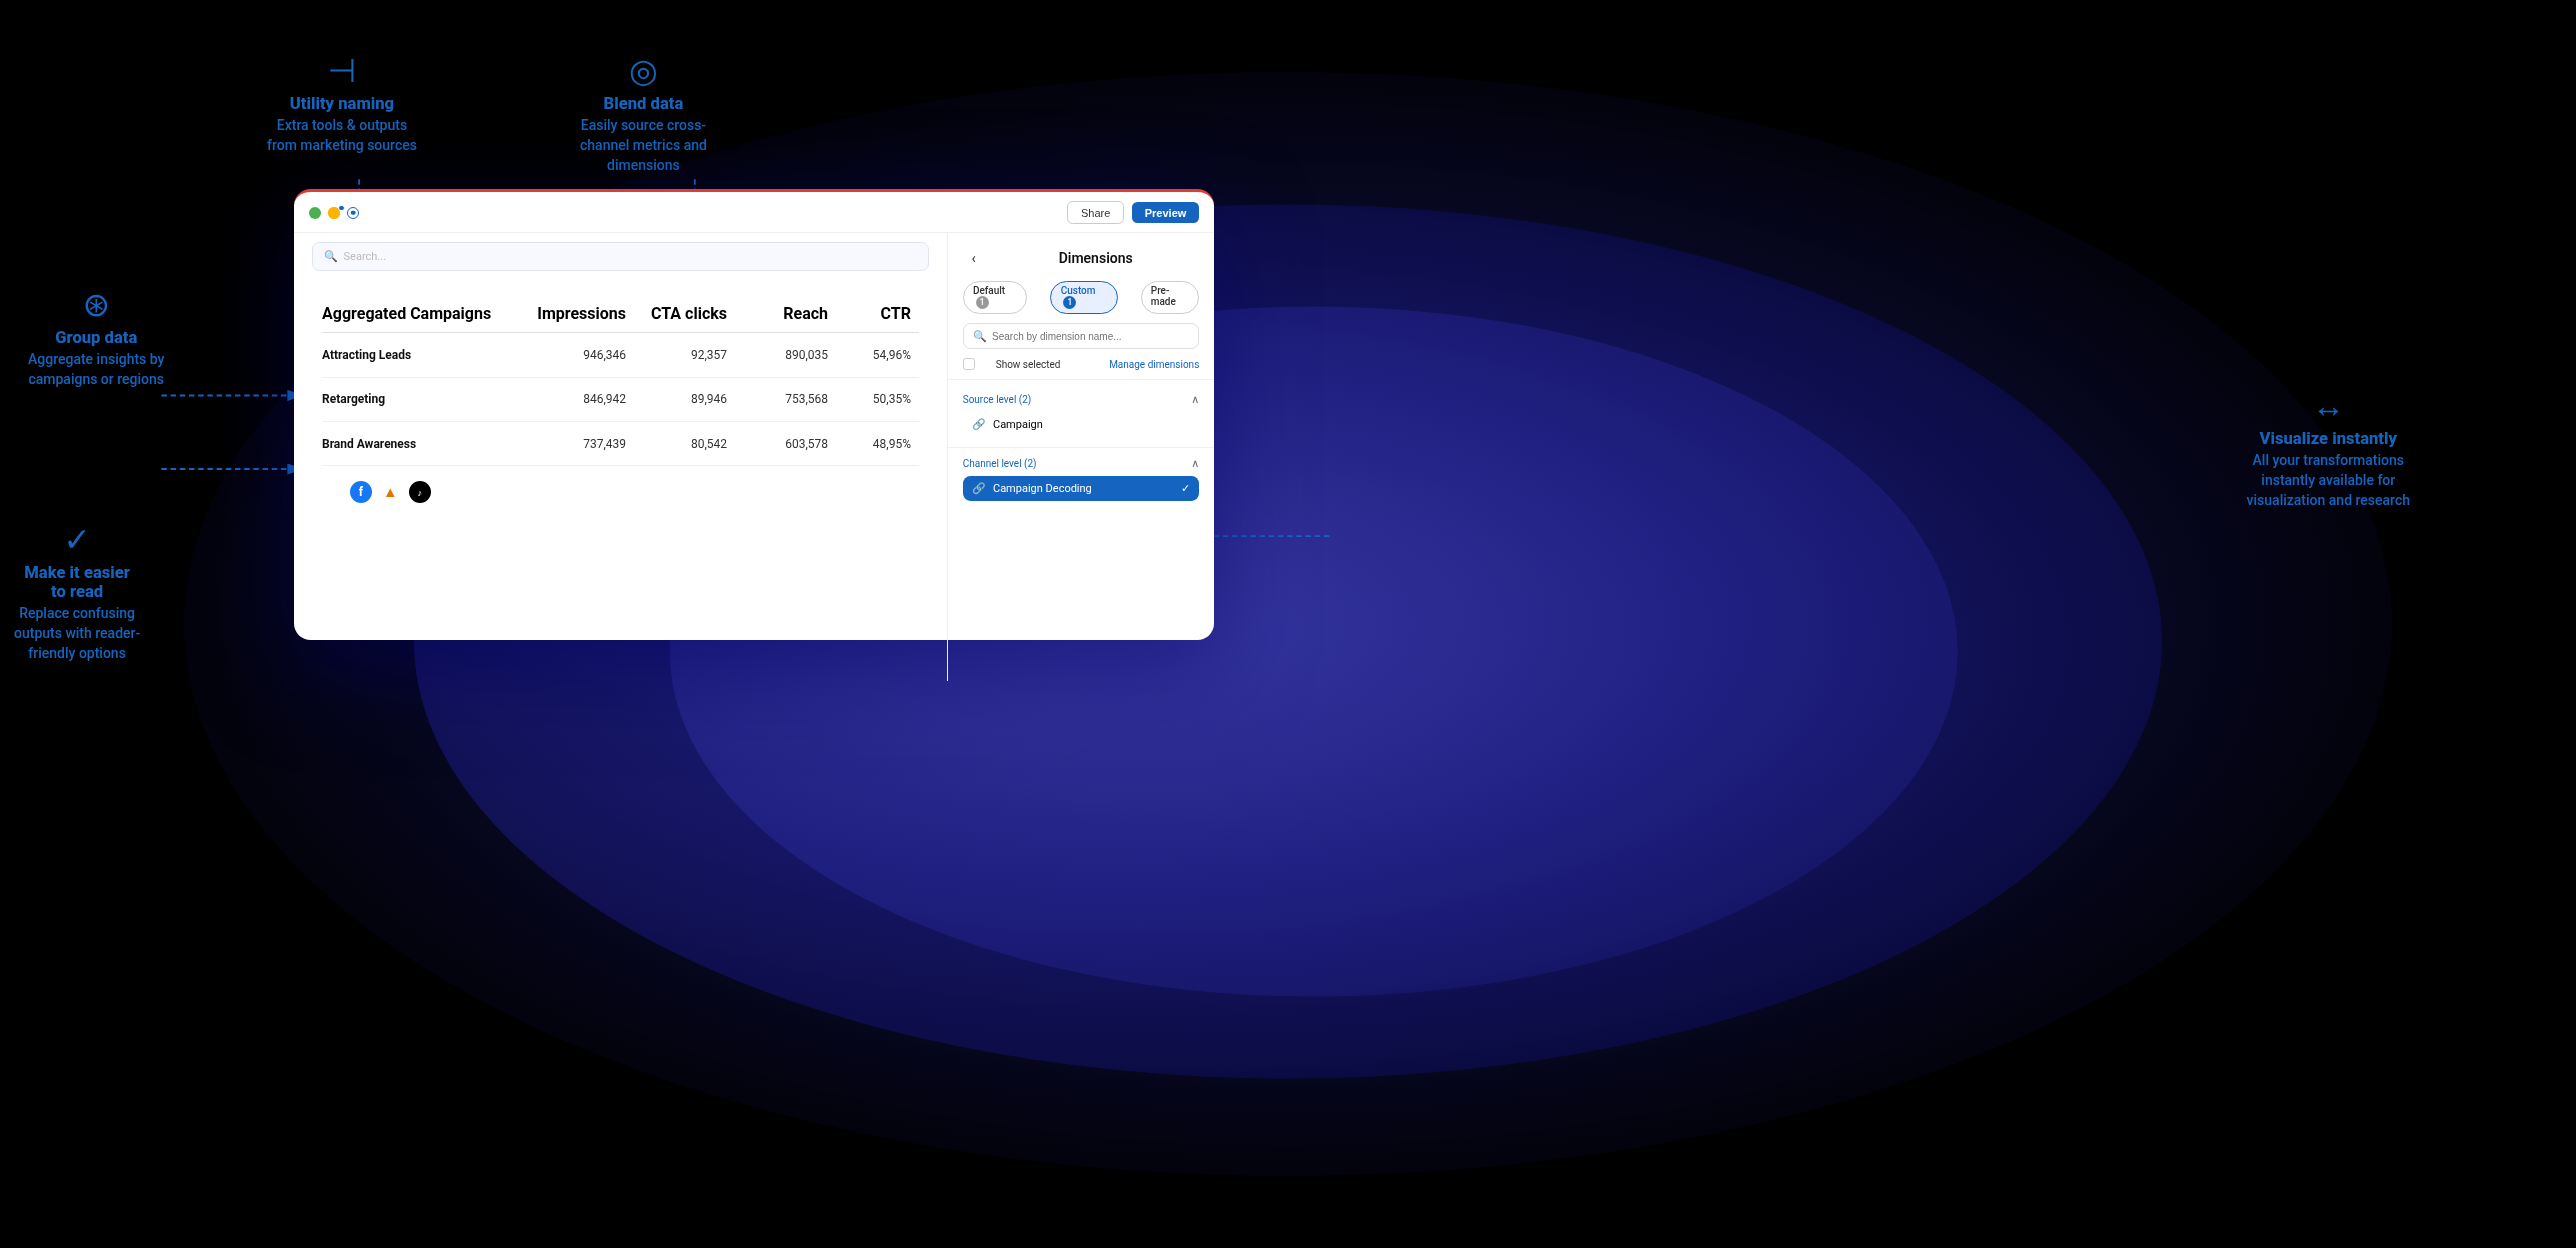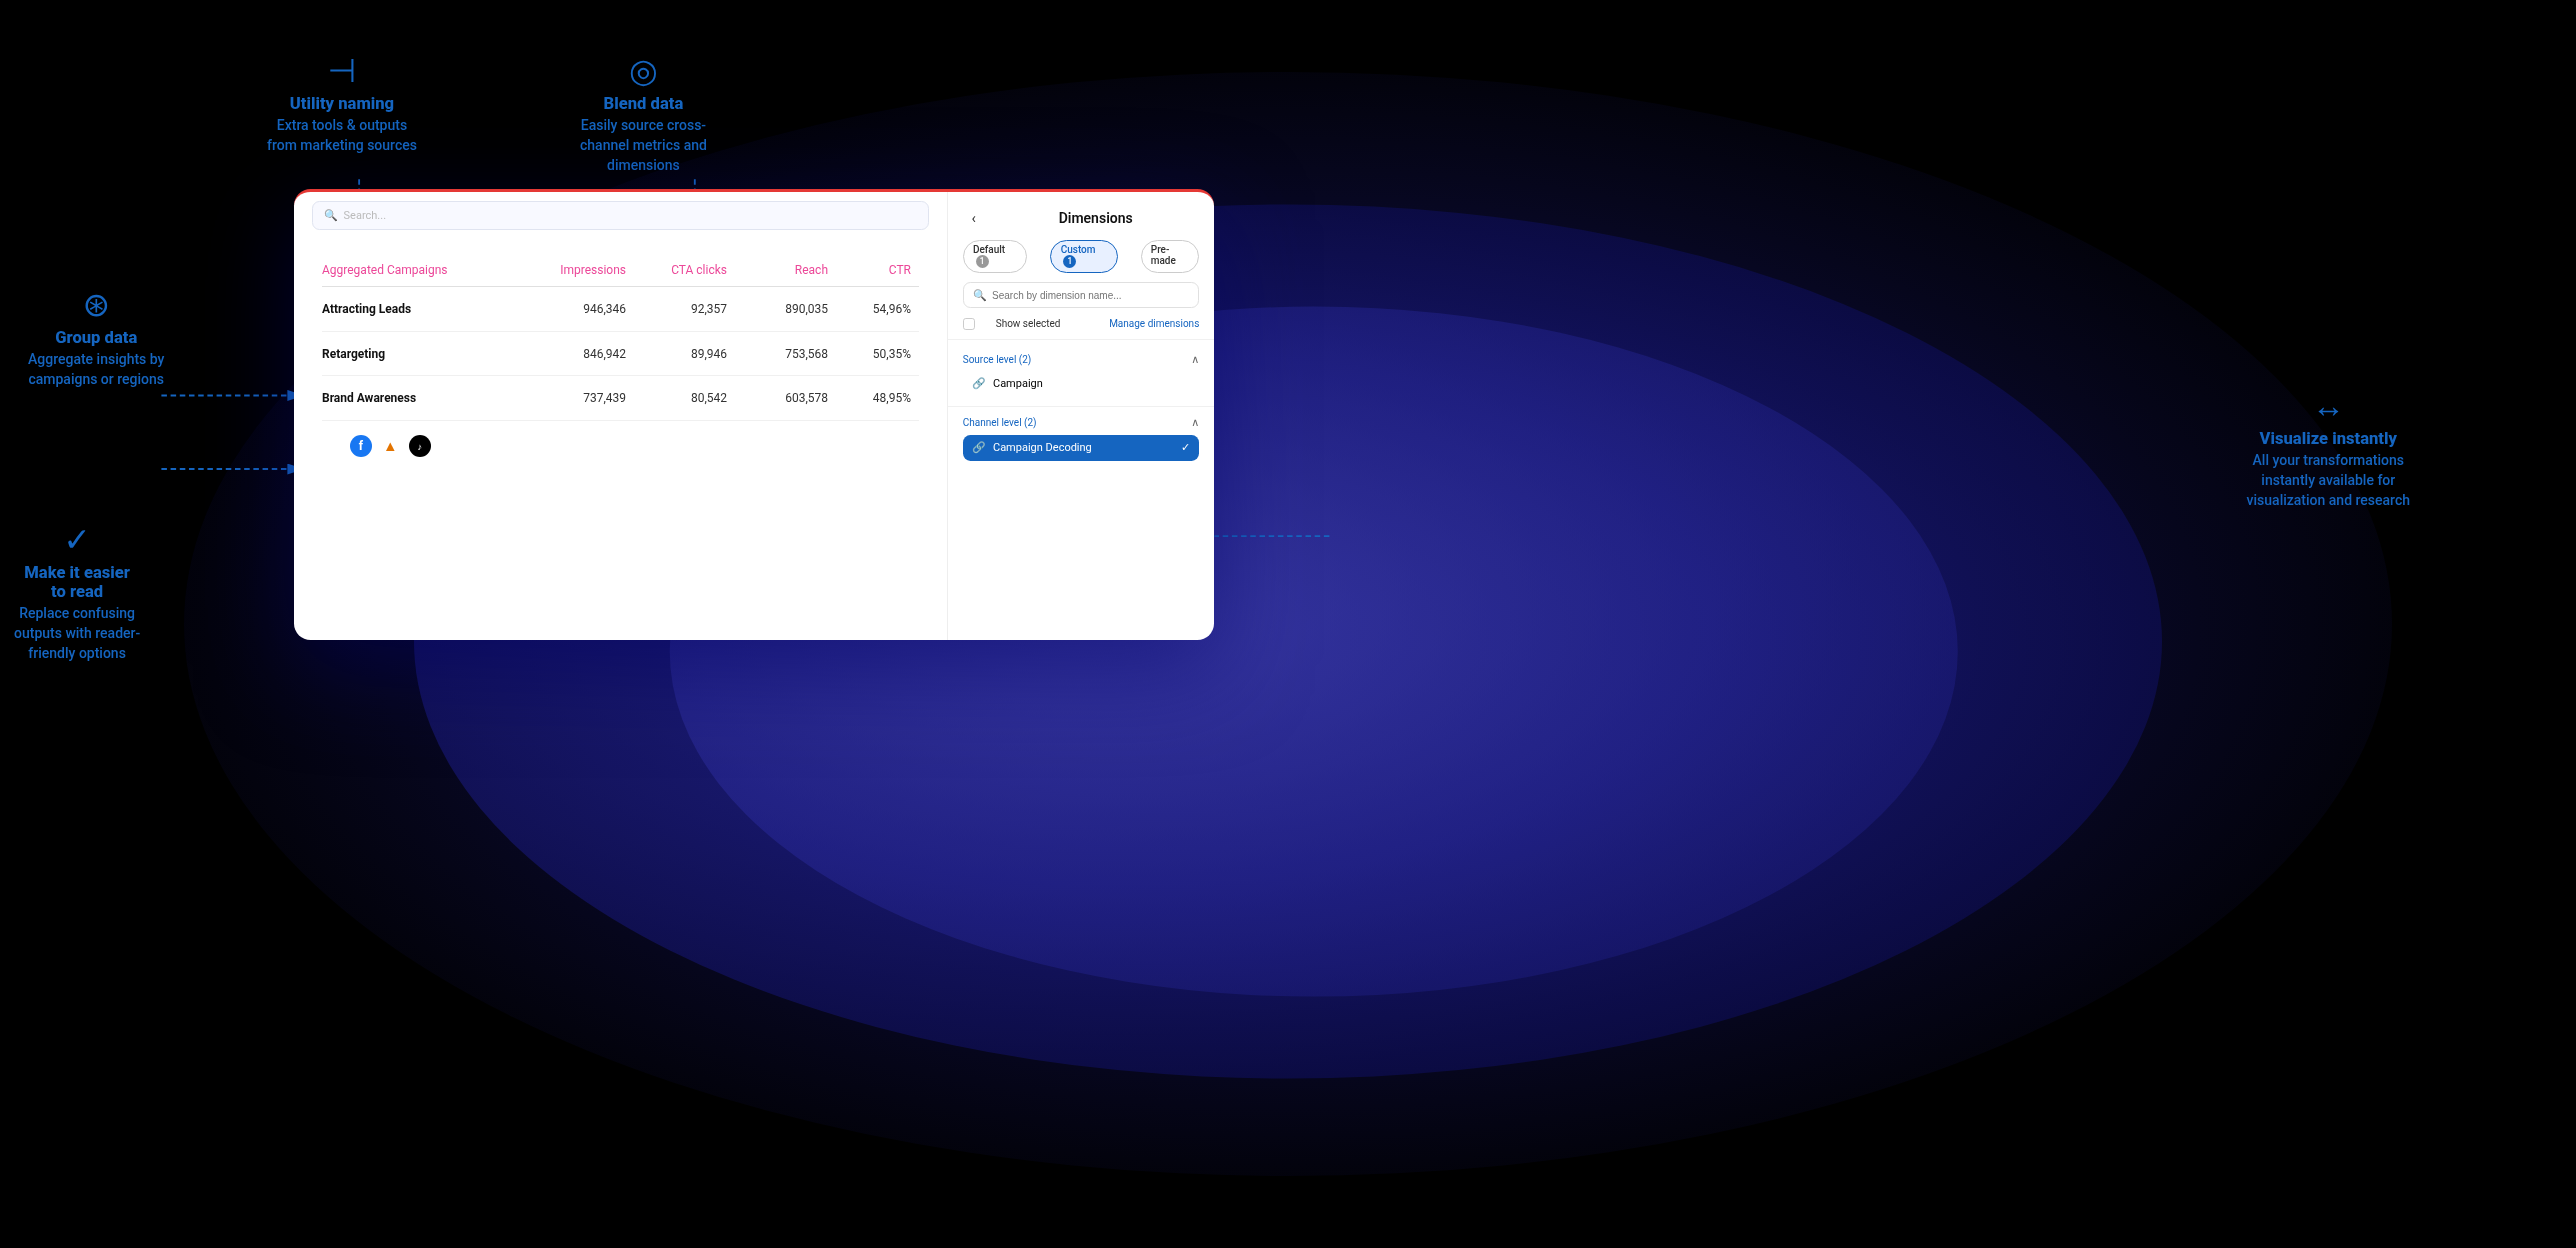--- a/index.html
+++ b/index.html
@@ -53,23 +53,23 @@
     }
 
     .table-header-row {
       display: flex;
       padding: 9.2px 0;
       border-bottom: 0.9px solid #e0e0e0;
       margin-bottom: 0;
     }
 
     .th {
-      font-size: 12px;
-      font-weight: 400;
-      color: #ec4899;
+      font-size: 16px;
+      font-weight: 700;
+      color: #000000;
     }
 
     .col-campaign { width: 184px; }
     .col-impressions { width: 120px; text-align: right; }
     .col-cta { width: 101px; text-align: right; }
     .col-reach { width: 101px; text-align: right; }
     .col-ctr { width: 83px; text-align: right; }
 
     .table-row {
       display: flex;
@@ -460,20 +460,34 @@
 </div>
 
 <div class="annotation" style="top:386px;right:166px;text-align:center;">
   <div style="font-size:33px;color:#1565C0;margin-bottom:3.7px;">↔</div>
   <div class="annotation-title">Visualize instantly</div>
   <div class="annotation-desc">All your transformations<br>instantly available for<br>visualization and research</div>
 </div>
 
 <div class="outer-panel">
 
+  <div class="top-bar">
+    <div class="top-bar-left">
+      <div class="wc-dot wc-green"></div>
+      <div class="wc-dot wc-yellow" style="position:relative;">
+        <div style="width:12px;height:12px;border-radius:50%;background:#ffb300;"></div>
+        <div style="position:absolute;top:-1.8px;right:-4.6px;width:6.4px;height:6.4px;border-radius:50%;background:#1565C0;border:0.9px solid #fff;"></div>
+      </div>
+      <div class="wc-blue-ring"></div>
+    </div>
+    <div class="top-bar-right">
+      <button class="btn-share">Share</button>
+      <button class="btn-preview">Preview</button>
+    </div>
+  </div>
 
   <div class="inner-content">
 
     <div class="left-table-section">
 
       <div style="padding:9.2px 18.4px 5.5px;">
         <div style="border:0.9px solid #e0e4f0;border-radius:7.4px;padding:7px 11px;background:#f8f9ff;color:#bbb;font-size:11px;">
           🔍 &nbsp;Search...
         </div>
       </div>

